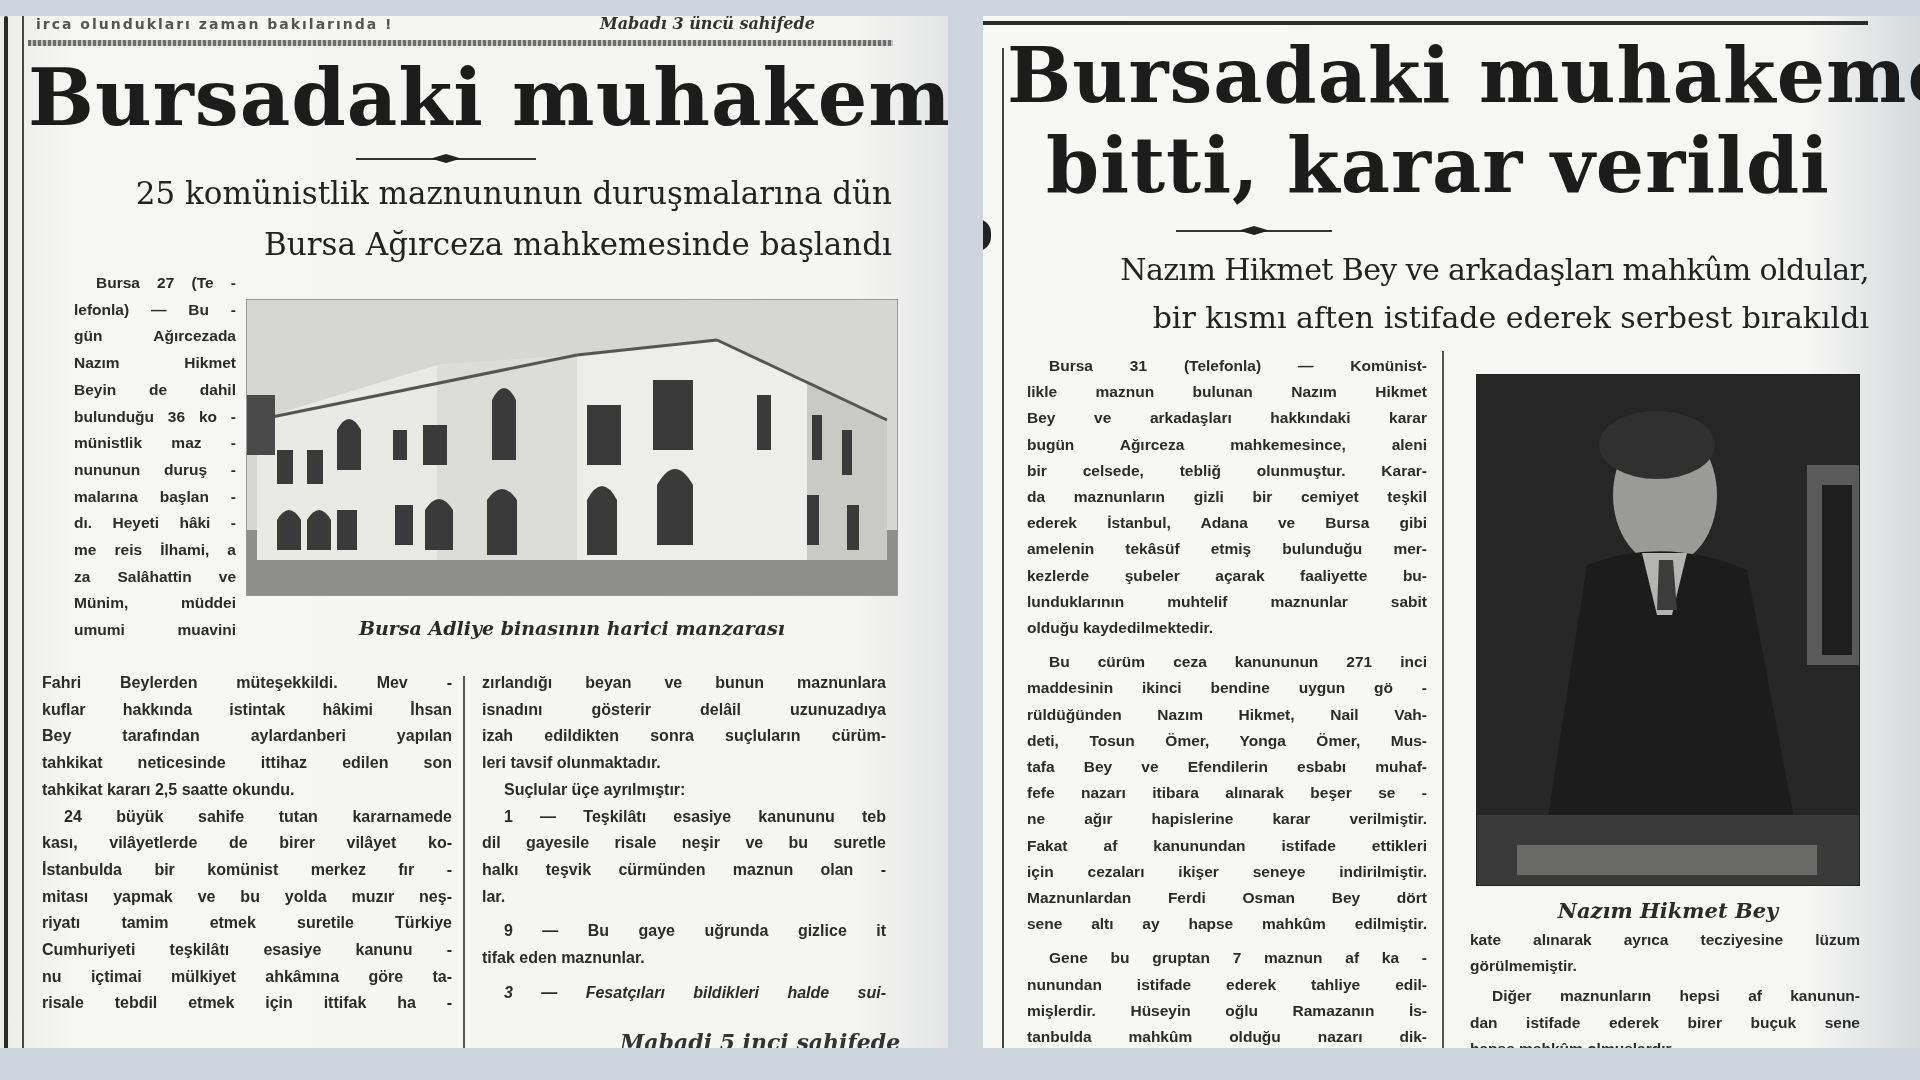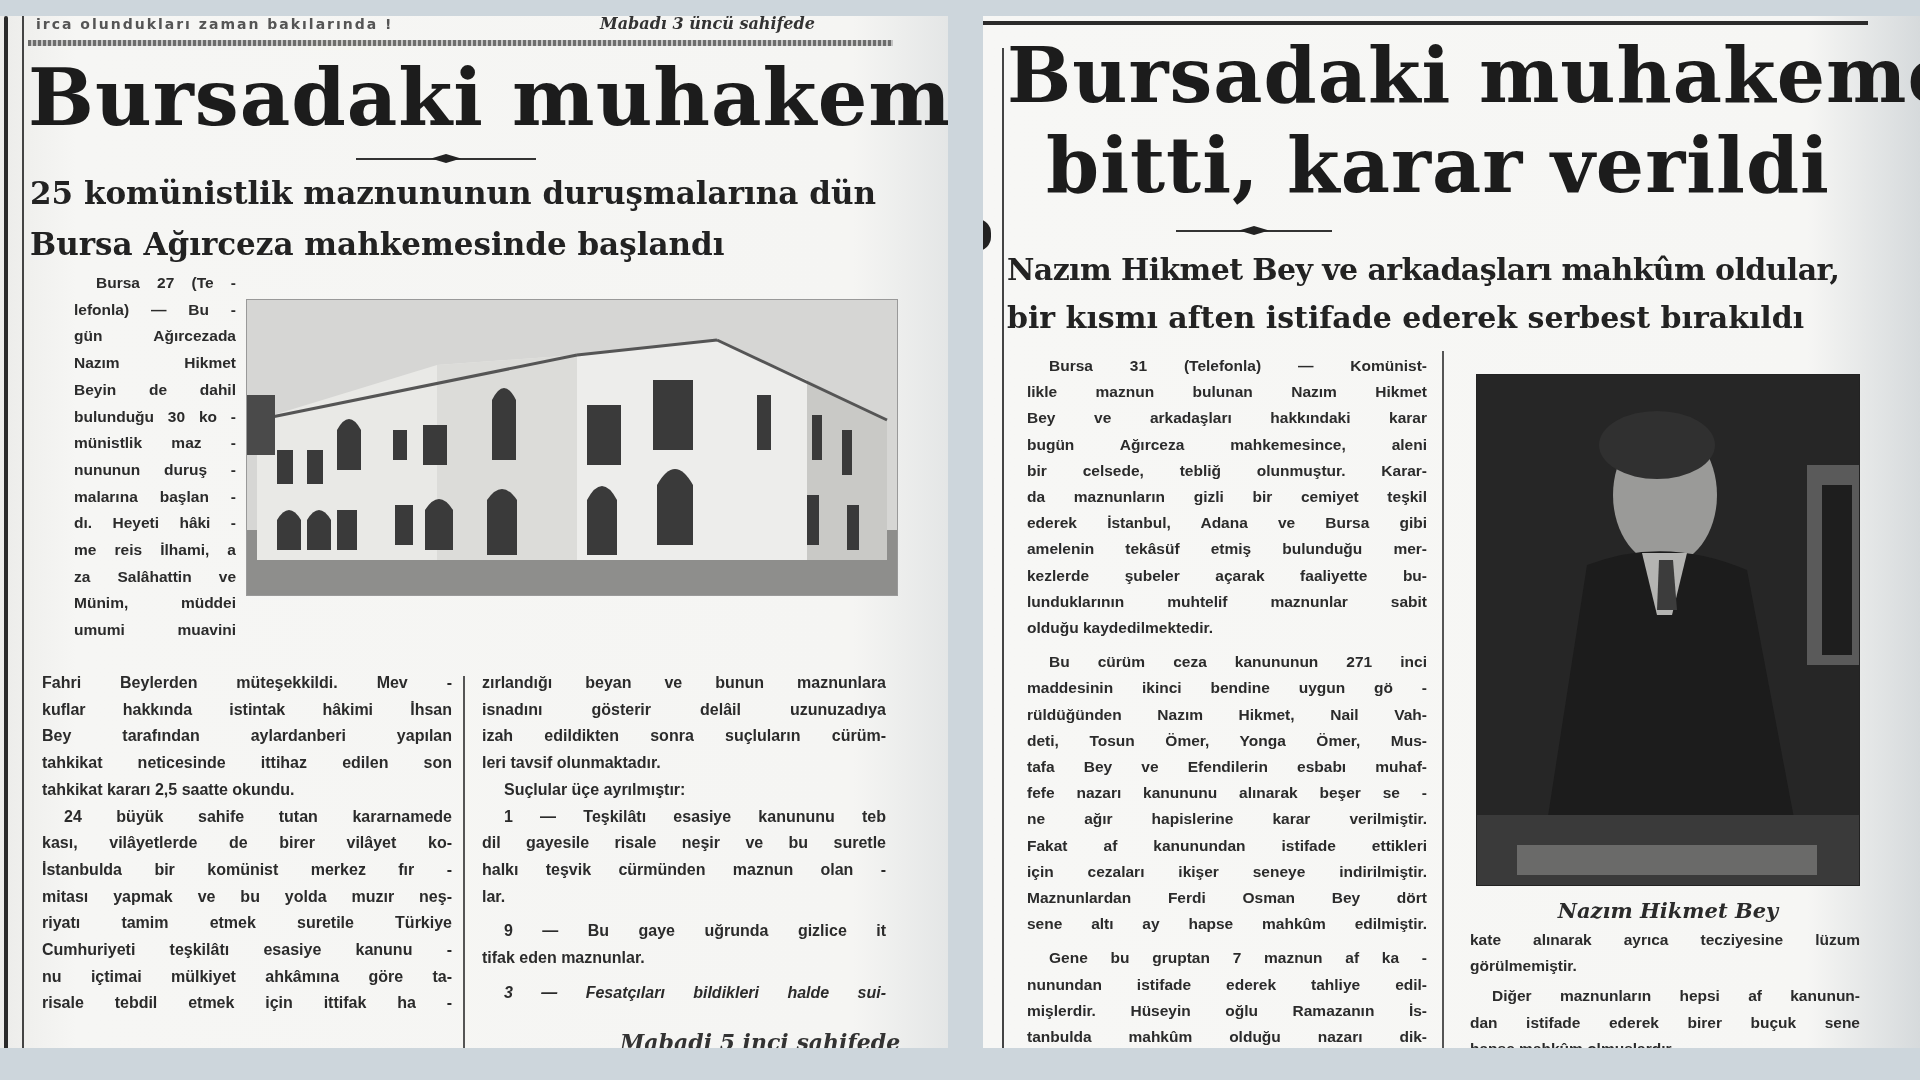--- a/index.html
+++ b/index.html
@@ -13,21 +13,21 @@
   .edge-bar { position: absolute; left: 4px; top: 0; width: 4px; height: 1040px; background: #2a2a2a; border-radius: 2px; }
   .page-vline { position: absolute; width: 2px; background: #444; }
 
   .ab { position: absolute; }
   .strip-text { font-family: "DejaVu Sans", sans-serif; font-size: 14px; font-weight: bold; color: #555; letter-spacing: 2px; white-space: nowrap; }
   .strip-cont { font-family: "DejaVu Serif", serif; font-style: italic; font-weight: bold; font-size: 16px; color: #333; white-space: nowrap; }
   .dotted-rule { height: 6px; background: repeating-linear-gradient(90deg, #555 0 3px, #bbb 3px 5px); opacity: .85; }
   .solid-rule { height: 4px; background: #2b2b2b; }
 
   .headline { font-family: "DejaVu Serif", serif; font-weight: bold; color: #1c1c1c; white-space: nowrap; text-align: center; letter-spacing: 1px; }
-  .deck { font-family: "DejaVu Serif", serif; font-weight: bold; color: #222; white-space: nowrap; text-align: left; }
+  .deck { font-family: "DejaVu Serif", serif; font-weight: normal; color: #222; white-space: nowrap; text-align: right; }
 
   .flourish { position: absolute; height: 4px; }
   .flourish .line { position: absolute; left: 0; right: 0; top: 1px; height: 2px; background: #333; }
   .flourish .dia { position: absolute; left: 50%; top: -3px; width: 30px; height: 9px; margin-left: -15px; background: #222; clip-path: polygon(0 50%, 50% 0, 100% 50%, 50% 100%); }
 
   .body-col { font-family: Liberation Sans, sans-serif; font-weight: bold; color: #2b2b2b; font-size: 16px; line-height: 26.7px; text-align: justify; }
   .body-col .ln { display: block; text-align: justify; text-align-last: justify; white-space: nowrap; overflow: hidden; }
   .body-col .ln.last { text-align-last: left; }
   .body-col .ln.ind { padding-left: 22px; }
   .body-col .gap { display: block; height: 8px; }
@@ -59,21 +59,21 @@
 
   <div class="ab deck" style="left:30px; top:155px; width:862px; font-size:31px; line-height:45px;">25 komünistlik maznununun duruşmalarına dün</div>
   <div class="ab deck" style="left:30px; top:206px; width:862px; font-size:31px; line-height:45px;">Bursa  Ağırceza  mahkemesinde  başlandı</div>
 
   <div class="ab body-col" style="left:74px; top:254px; width:162px; font-size:15.5px; line-height:26.7px;">
     <span class="ln ind">Bursa 27 (Te -</span>
     <span class="ln">lefonla) — Bu -</span>
     <span class="ln">gün    Ağırcezada</span>
     <span class="ln">Nazım     Hikmet</span>
     <span class="ln">Beyin   de   dahil</span>
-    <span class="ln">bulunduğu 30 ko -</span>
+    <span class="ln">bulunduğu 36 ko -</span>
     <span class="ln">münistlik     maz -</span>
     <span class="ln">nununun   duruş -</span>
     <span class="ln">malarına   başlan -</span>
     <span class="ln">dı. Heyeti hâki -</span>
     <span class="ln">me reis İlhami, a</span>
     <span class="ln">za Salâhattin  ve</span>
     <span class="ln">Münim,    müddei</span>
     <span class="ln">umumi     muavini</span>
   </div>
 
@@ -107,20 +107,21 @@
         <path d="M178 210 q14 -22 28 0 v40 h-28z"></path>
         <path d="M240 200 q15 -22 30 0 v55 h-30z"></path>
         <path d="M340 200 q15 -28 30 0 v55 h-30z"></path>
         <path d="M410 185 q18 -32 36 0 v60 h-36z"></path>
         <rect x="560" y="195" width="12" height="50"></rect>
           <rect x="600" y="205" width="12" height="45"></rect>
       </g>
       <rect x="0" y="95" width="28" height="60" fill="#4a4a4a"></rect>
     </svg>
   </div>
+  <div class="ab caption" style="left:246px; top:601px; width:652px; font-size:19px;">Bursa Adliye binasının harici manzarası</div>
 
   <div class="ab body-col" style="left:42px; top:654px; width:410px;">
     <span class="ln">Fahri Beylerden müteşekkildi. Mev -</span>
     <span class="ln">kuflar hakkında istintak hâkimi İhsan</span>
     <span class="ln">Bey tarafından aylardanberi  yapılan</span>
     <span class="ln">tahkikat neticesinde ittihaz edilen son</span>
     <span class="ln last">tahkikat kararı 2,5 saatte okundu.</span>
     <span class="ln ind">24 büyük sahife tutan kararnamede</span>
     <span class="ln">kası, vilâyetlerde de birer vilâyet ko-</span>
     <span class="ln">İstanbulda bir komünist merkez fır -</span>
@@ -179,21 +180,21 @@
     <span class="ln">amelenin tekâsüf etmiş bulunduğu mer-</span>
     <span class="ln">kezlerde şubeler açarak faaliyette bu-</span>
     <span class="ln">lunduklarının muhtelif maznunlar  sabit</span>
     <span class="ln last">olduğu kaydedilmektedir.</span>
     <span class="gap"></span>
     <span class="ln ind">Bu cürüm ceza kanununun 271 inci</span>
     <span class="ln">maddesinin ikinci bendine uygun gö -</span>
     <span class="ln">rüldüğünden Nazım Hikmet, Nail Vah-</span>
     <span class="ln">deti, Tosun Ömer, Yonga Ömer, Mus-</span>
     <span class="ln">tafa Bey ve Efendilerin esbabı muhaf-</span>
-    <span class="ln">fefe nazarı kanununu alınarak beşer se -</span>
+    <span class="ln">fefe nazarı itibara alınarak beşer se -</span>
     <span class="ln">ne ağır hapislerine  karar  verilmiştir.</span>
     <span class="ln">Fakat af kanunundan istifade ettikleri</span>
     <span class="ln">için cezaları ikişer seneye indirilmiştir.</span>
     <span class="ln">Maznunlardan Ferdi Osman Bey dört</span>
     <span class="ln">sene altı ay hapse mahkûm edilmiştir.</span>
     <span class="gap"></span>
     <span class="ln ind">Gene bu gruptan 7 maznun af ka -</span>
     <span class="ln">nunundan istifade ederek tahliye edil-</span>
     <span class="ln">mişlerdir. Hüseyin oğlu Ramazanın İs-</span>
     <span class="ln">tanbulda mahkûm olduğu nazarı dik-</span>

